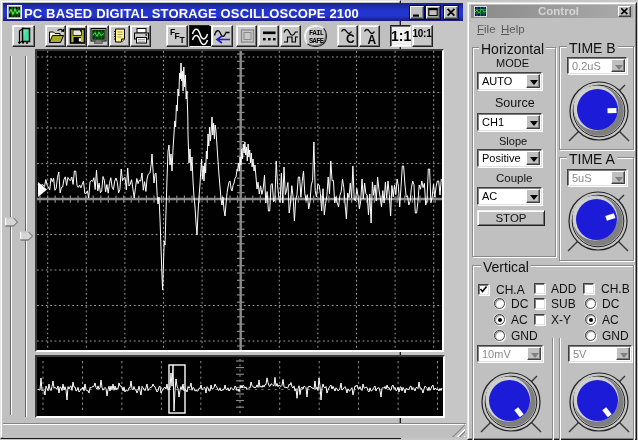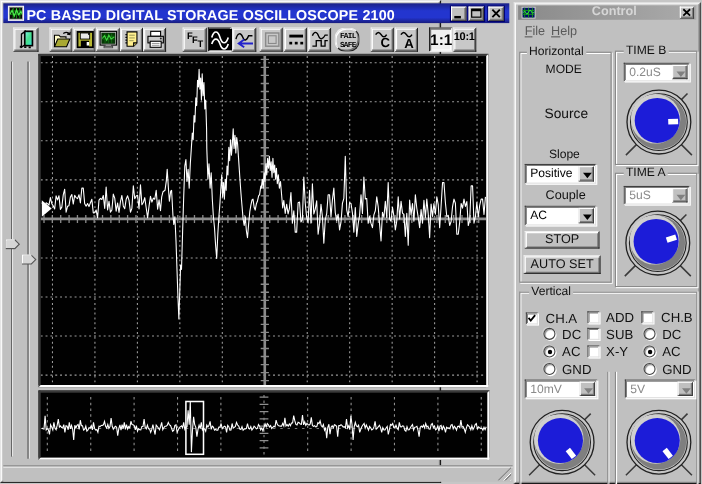--- a/index.html
+++ b/index.html
@@ -36,21 +36,21 @@
 
 #ctrl { position:absolute; left:467px; top:2px; width:170px; height:438px; background:#c0c0c0;
   border:1px solid; border-color:#e6e6e6 #1a1a1a #1a1a1a #e6e6e6; }
 #ctrl .inner { position:absolute; left:0; top:0; right:0; bottom:0; border:1px solid; border-color:#fff #808080 #808080 #fff; }
 #ctitle { position:absolute; left:3px; top:2px; width:162px; height:13px;
   background:linear-gradient(90deg,#8a8a8a,#ababab); }
 #ctitle span { position:absolute; left:19px; top:0px; color:#d6d6d6; font-weight:bold; font-size:11.5px;margin-left:48px; }
 .menu { position:absolute; top:20px; font-size:11.5px; color:#5a5a5a; }
 
 .grp { position:absolute; border:1px solid #8a8a8a; box-shadow:1px 1px 0 #fff, inset 1px 1px 0 #fff; }
-.grplabel { position:absolute; top:-7px; background:#c0c0c0; font-size:11px; color:#111; padding:0 2px; white-space:nowrap; }
+.grplabel { position:absolute; top:-7px; background:#c0c0c0; font-size:14px; color:#111; padding:0 2px; white-space:nowrap; }
 .lbl { position:absolute; font-size:11.5px; color:#111; white-space:nowrap; }
 
 .combo { position:absolute; height:18px; background:#fff; border:1px solid; border-color:#404040 #dfdfdf #dfdfdf #404040; box-shadow:inset 1px 1px 0 #808080, 1px 1px 0 #fff; }
 .combo .txt { position:absolute; left:4px; top:2px; font-size:11px; color:#000; }
 .combo .arr { position:absolute; right:1px; top:1px; bottom:1px; width:14px; background:#c0c0c0;
   border:1px solid; border-color:#fff #404040 #404040 #fff; box-shadow:inset -1px -1px 0 #808080; }
 .combo .arr:after { content:""; position:absolute; left:3px; top:5px; border:4px solid transparent; border-top:5px solid #000; }
 .combo.dis .txt { color:#8a8a8a; }
 .combo.dis .arr:after { border-top-color:#808080; }
 .pbtn { position:absolute; background:#c0c0c0; border:1px solid; border-color:#efefef #222 #222 #efefef; box-shadow:inset 1px 1px 0 #fff, inset -1px -1px 0 #707070;
@@ -418,33 +418,40 @@
         </svg>
   </div>
  </div>
  <div class="menu" style="left:9px"><u>F</u>ile</div>
  <div class="menu" style="left:33px"><u>H</u>elp</div>
 
  <div class="grp" style="left:4px;top:44px;width:84px;height:210px">
    <div class="grplabel" style="left:6px">Horizontal</div>
  </div>
  <div class="lbl" style="left:28px;top:54px;font-size:11px">MODE</div>
+ <div class="combo" style="left:9px;top:69px;width:65px">
+      <span class="txt">AUTO</span>
+      <span class="arr"></span>
+    </div>
  <div class="lbl" style="left:27px;top:93px;font-size:12.5px">Source</div>
+ <div class="combo" style="left:9px;top:110px;width:65px">
+      <span class="txt">CH1</span>
+      <span class="arr"></span>
+    </div>
  <div class="lbl" style="left:31px;top:132px;font-size:11px">Slope</div>
  <div class="combo" style="left:9px;top:146px;width:65px">
       <span class="txt">Positive</span>
       <span class="arr"></span>
     </div>
  <div class="lbl" style="left:28px;top:169px;font-size:11.5px">Couple</div>
  <div class="combo" style="left:9px;top:184px;width:65px">
       <span class="txt">AC</span>
       <span class="arr"></span>
     </div>
  <div class="pbtn" style="left:9px;top:207px;width:68px;height:16px;line-height:15px">STOP</div>
- <div class="pbtn" style="left:8px;top:229px;width:70px;height:17px;line-height:16px">AUTO SET</div>
 
  <div class="grp" style="left:91px;top:43px;width:75px;height:104px">
    <div class="grplabel" style="left:7px">TIME B</div>
  </div>
  <div class="combo dis" style="left:99px;top:54px;width:60px;height:17px">
       <span class="txt">0.2uS</span>
       <span class="arr"></span>
     </div>
  <svg class="knob" style="left:90.5px;top:67.5px" width="80" height="80" viewBox="-40 -40 80 80">
 <g stroke="#3a3a3a" stroke-width="1.4">

